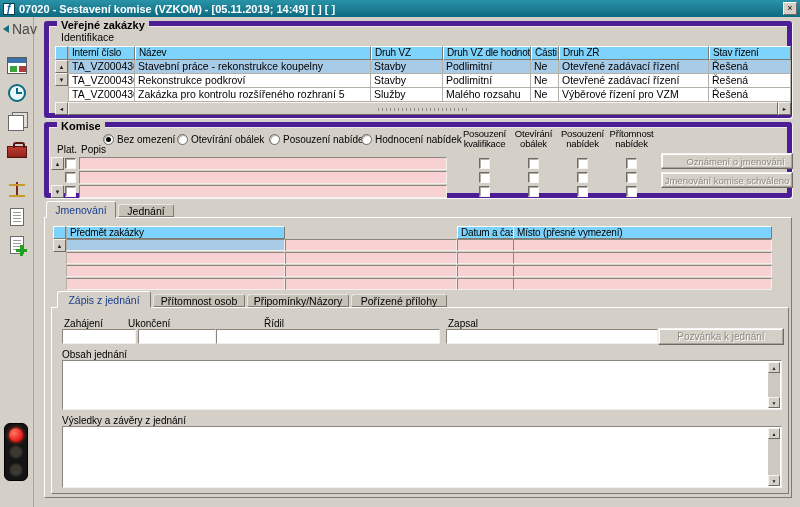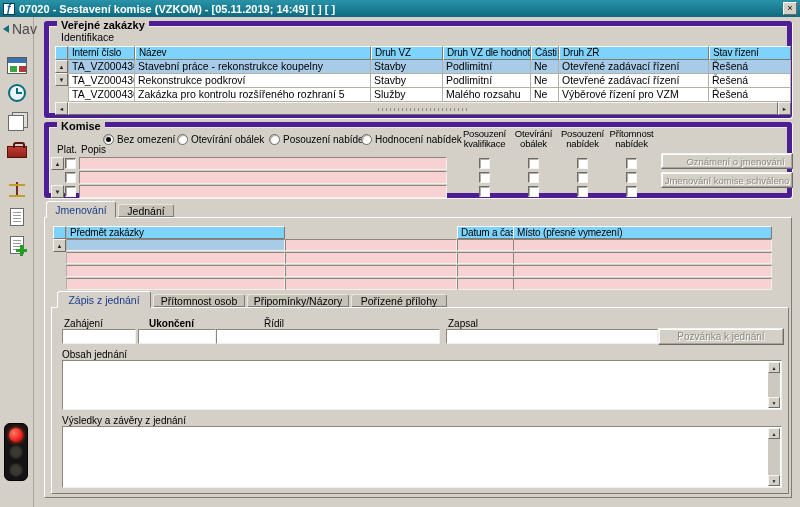--- a/index.html
+++ b/index.html
@@ -321,21 +321,21 @@
       </div>
     </div>
 
     <div class="tab active subtab-active" style="left:12px;top:73px;width:94px;">Zápis z jednání</div>
     <div class="tab inactive" style="left:108px;top:76px;width:92px;">Přítomnost osob</div>
     <div class="tab inactive" style="left:202px;top:76px;width:102px;">Připomínky/Názory</div>
     <div class="tab inactive" style="left:306px;top:76px;width:96px;">Pořízené přílohy</div>
 
     <div class="subpanel">
       <span class="slbl" style="left:12px;top:10px;">Zahájení</span>
-      <span class="slbl" style="left:97px;top:10px;font-weight:bold;">Ukončení</span>
+      <span class="slbl" style="left:76px;top:10px;">Ukončení</span>
       <span class="slbl" style="left:168px;top:10px;padding-left:44px;">Řídil</span>
       <span class="slbl" style="left:396px;top:10px;">Zapsal</span>
 
       <span class="tinput" style="left:10px;top:21px;width:74px;"></span>
       <span class="tinput" style="left:86px;top:21px;width:78px;"></span>
       <span class="tinput" style="left:164px;top:21px;width:224px;"></span>
       <span class="tinput" style="left:394px;top:21px;width:212px;"></span>
 
       <div class="btn disabled" style="left:606px;top:20px;width:126px;height:17px;font-size:10px;">Pozvánka k jednání</div>
 

